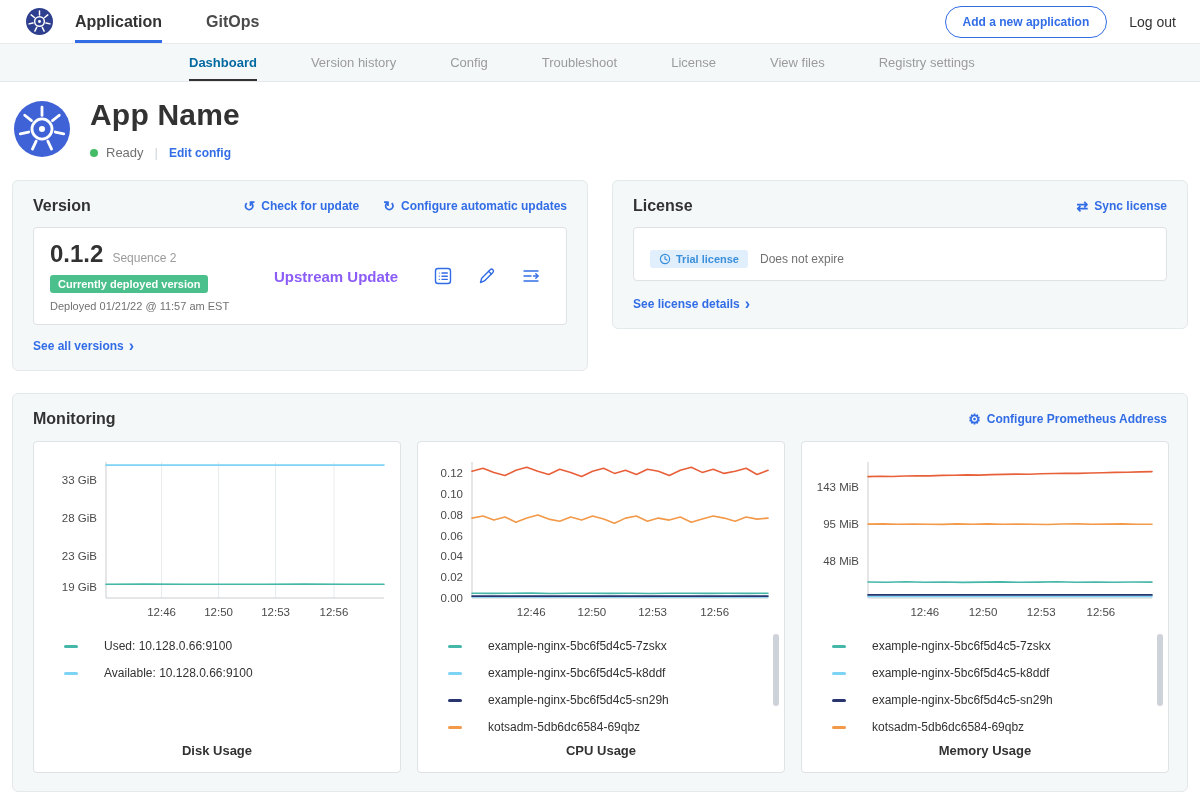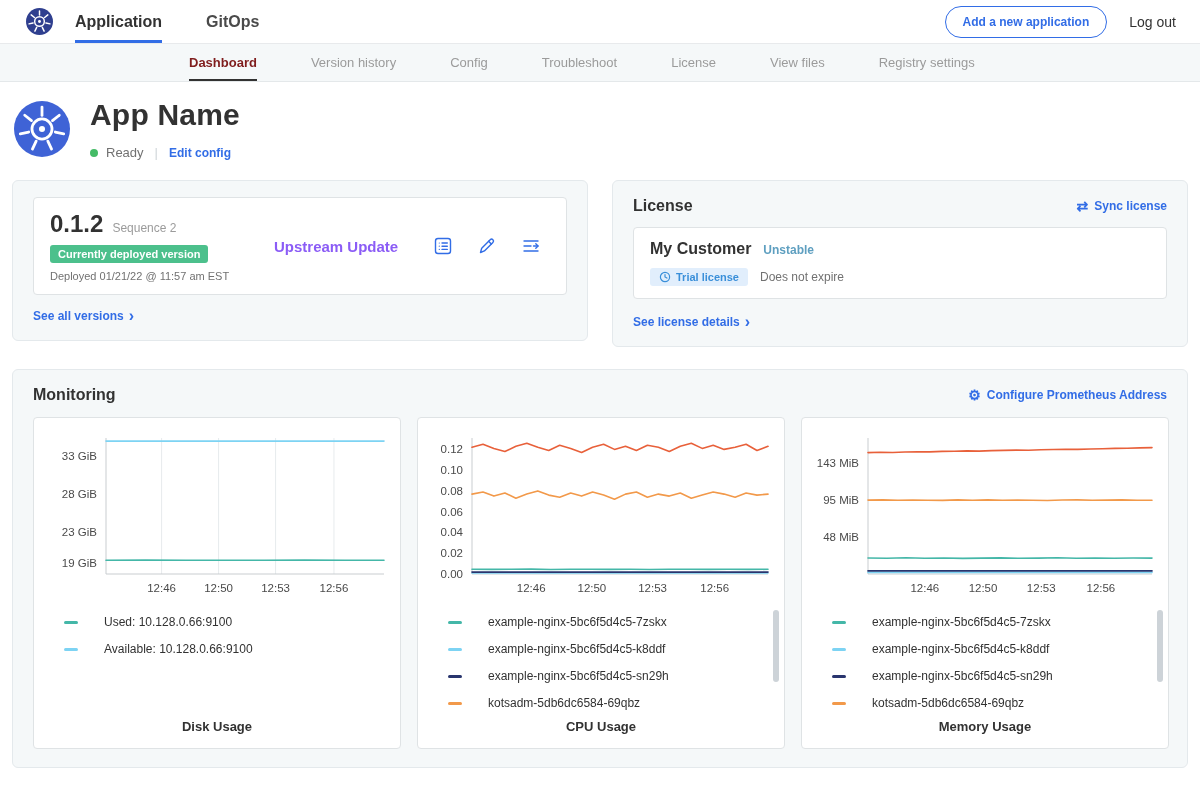--- a/index.html
+++ b/index.html
@@ -38,21 +38,21 @@
 
   
   .subnav {
     height: 38px; background: #f5f8f9; border-bottom: 1px solid #e4e8ea;
     display: flex; align-items: stretch; padding-left: 162px;
   }
   .subnav-tab {
     position: relative; display: flex; align-items: center; padding: 0 27px;
     font-size: 13px; font-weight: 500; color: #9b9b9b; cursor: pointer;
   }
-  .subnav-tab.active { color: #7f1d1d; font-weight: 700; }
+  .subnav-tab.active { color: #0369a1; font-weight: 700; }
   .subnav-tab.active::after {
     content: ""; position: absolute; left: 27px; right: 27px; bottom: 0; height: 2px; background: #323232;
   }
 
   
   .app-header { display: flex; align-items: center; padding: 16px 24px 18px 14px; gap: 20px; }
   .logo-lg { width: 56px; height: 56px; display: inline-flex; }
   .app-title { font-size: 30px; font-weight: 700; letter-spacing: .2px; }
   .status-row { display: flex; align-items: center; gap: 8px; margin-top: 13px; font-size: 13px; }
   .status-dot { width: 8px; height: 8px; border-radius: 50%; background: #44bb66; }
@@ -200,20 +200,33 @@
         <span class="status-sep">|</span>
         <span class="edit-config">Edit config</span>
       </div>
     </div>
   </section>
 
   <main>
     <div class="cards-row">
 
       <div class="card">
+        <div class="card-header">
+          <span class="card-title">Version</span>
+          <span class="card-links">
+            <span class="blue-link">
+              <span class="icon-glyph">↺</span>
+              <span>Check for update</span>
+            </span>
+            <span class="blue-link">
+              <span class="icon-glyph">↻</span>
+              <span>Configure automatic updates</span>
+            </span>
+          </span>
+        </div>
         <div class="white-box">
           <div class="ver-left">
             <div class="ver-row">
               <span class="ver-number">0.1.2</span>
               <span class="ver-seq">Sequence 2</span>
             </div>
             <span class="deployed-badge">Currently deployed version</span>
             <div class="deployed-at">Deployed 01/21/22 @ 11:57 am EST</div>
           </div>
           <span class="upstream-label">Upstream Update</span>
@@ -250,24 +263,20 @@
 
       <div class="card">
         <div class="card-header">
           <span class="card-title">License</span>
           <span class="blue-link">
             <span class="icon-glyph">⇄</span>
             <span>Sync license</span>
           </span>
         </div>
         <div class="white-box license-box">
-          <div class="lic-row1">
-            <span class="customer-name">My Customer</span>
-            <span class="channel-name">Unstable</span>
-          </div>
           <div class="lic-row2">
             <span class="trial-badge">
               <svg viewBox="0 0 12 12" width="12" height="12" fill="none" stroke="#3a8fd9" stroke-width="1.2" stroke-linecap="round">
                 <circle cx="6" cy="6" r="4.6"></circle>
                 <path d="M6 3.6 V6 L7.9 7.1"></path>
               </svg>
               <span>Trial license</span>
             </span>
             <span class="expiry">Does not expire</span>
           </div>

